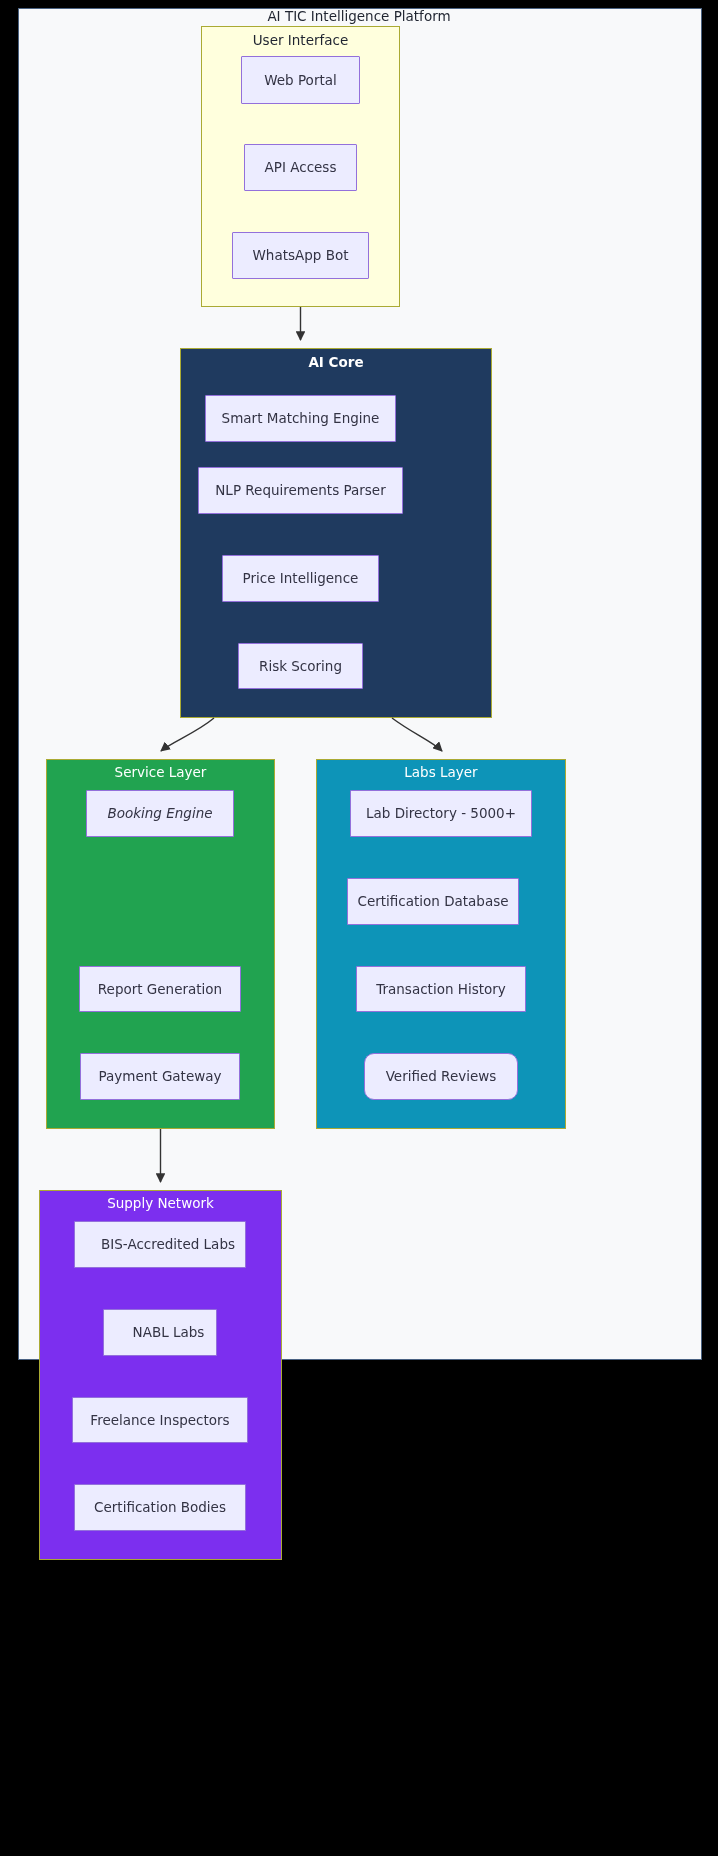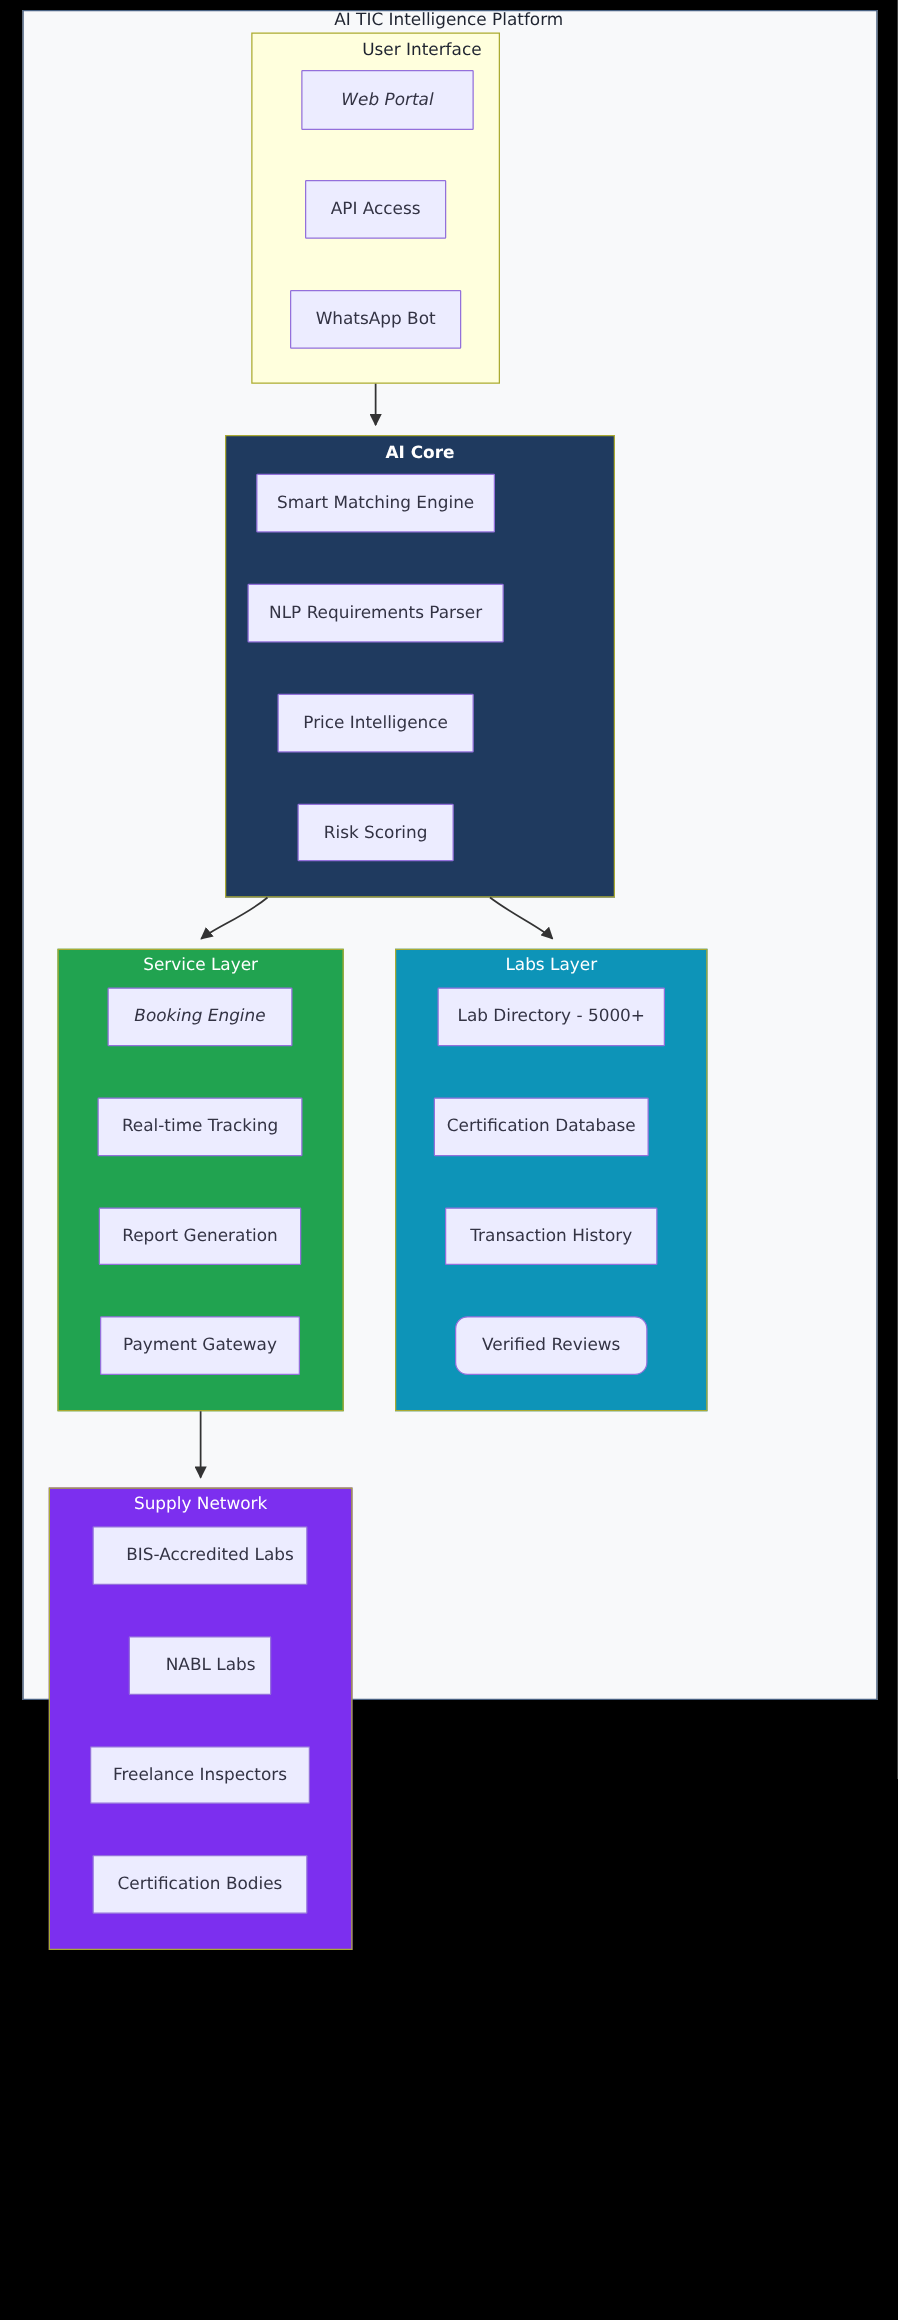--- a/index.html
+++ b/index.html
@@ -93,39 +93,38 @@
 </head>
 <body>
 
 <div id="stage">
 
   <div id="canvas"></div>
 
   <div class="outer-title" style="left:0; top:8px;">AI TIC Intelligence Platform</div>
 
   <div class="cluster c-ui" style="left:201px; top:26px; width:199px; height:281px;">
-    <div class="cluster-label lbl-dark" style="top:5px;margin-left:37px;">User Interface</div>
+    <div class="cluster-label lbl-dark" style="top:5px;">User Interface</div>
   </div>
-  <div class="node" style="left:241px; top:56px; width:138px; height:48px;font-style:italic;">Web Portal</div>
+  <div class="node" style="left:241px; top:56px; width:119px; height:48px;">Web Portal</div>
   <div class="node" style="left:244px; top:144px; width:113px; height:47px;">API Access</div>
   <div class="node" style="left:232px; top:232px; width:137px; height:47px;">WhatsApp Bot</div>
 
   <div class="cluster c-core" style="left:180px; top:348px; width:312px; height:370px;font-weight:bold;">
     <div class="cluster-label lbl-light" style="top:5px;">AI Core</div>
   </div>
-  <div class="node" style="left:205px; top:379px; width:191px; height:47px;">Smart Matching Engine</div>
+  <div class="node" style="left:205px; top:395px; width:191px; height:47px;">Smart Matching Engine</div>
   <div class="node" style="left:198px; top:467px; width:205px; height:47px;">NLP Requirements Parser</div>
   <div class="node" style="left:222px; top:555px; width:157px; height:47px;">Price Intelligence</div>
   <div class="node" style="left:238px; top:643px; width:125px; height:46px;">Risk Scoring</div>
 
   <div class="cluster c-service" style="left:46px; top:759px; width:229px; height:370px;">
     <div class="cluster-label lbl-light" style="top:4px;">Service Layer</div>
   </div>
   <div class="node" style="left:86px; top:790px; width:148px; height:47px;font-style:italic;">Booking Engine</div>
-  <div class="node" style="left:78px; top:878px; width:164px; height:47px;">Real-time Tracking</div>
   <div class="node" style="left:79px; top:966px; width:162px; height:46px;">Report Generation</div>
   <div class="node" style="left:80px; top:1053px; width:160px; height:47px;">Payment Gateway</div>
 
   <div class="cluster c-data" style="left:316px; top:759px; width:250px; height:370px;">
     <div class="cluster-label lbl-light" style="top:4px;">Labs Layer</div>
   </div>
   <div class="node" style="left:350px; top:790px; width:182px; height:47px;">Lab Directory - 5000+</div>
   <div class="node" style="left:347px; top:878px; width:172px; height:47px;">Certification Database</div>
   <div class="node" style="left:356px; top:966px; width:170px; height:46px;">Transaction History</div>
   <div class="node" style="left:364px; top:1053px; width:154px; height:47px;border-radius:10px;">Verified Reviews</div>

